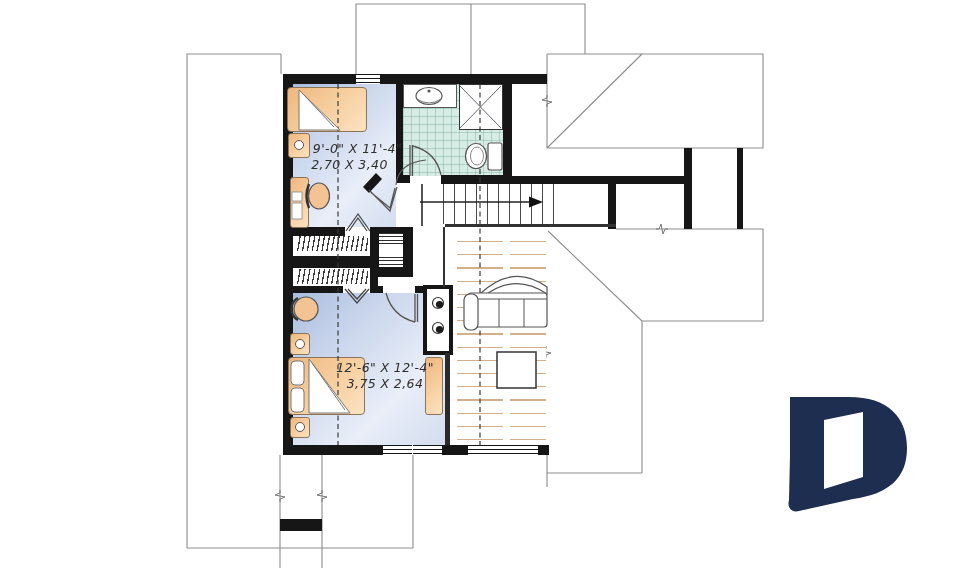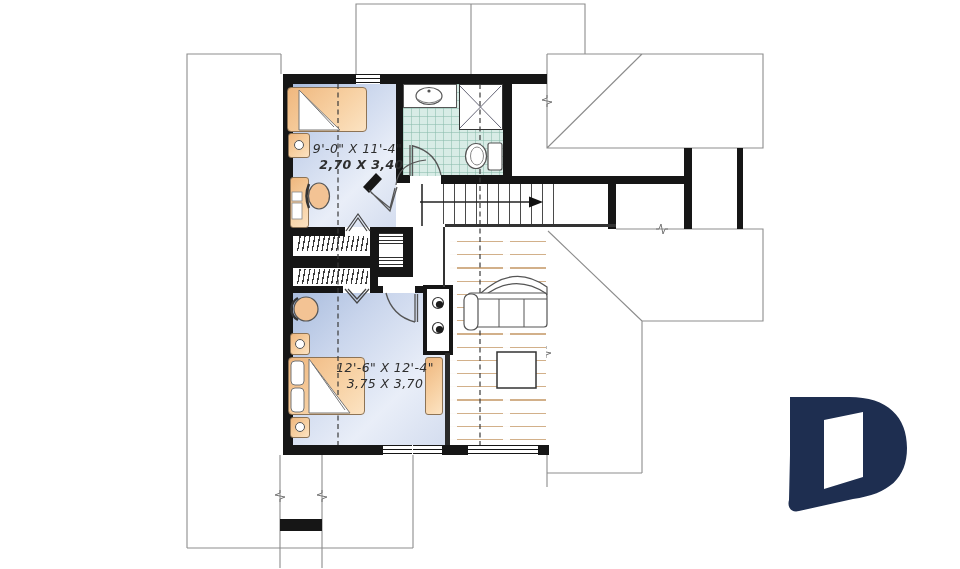--- a/index.html
+++ b/index.html
@@ -213,17 +213,17 @@
     </g>
 
     <g>
       <circle cx="299" cy="145" r="4.5" fill="#fff" stroke="#555" stroke-width="1"></circle>
       <circle cx="300" cy="344" r="4.5" fill="#fff" stroke="#555" stroke-width="1"></circle>
       <circle cx="300" cy="427" r="4.5" fill="#fff" stroke="#555" stroke-width="1"></circle>
     </g>
   </svg>
 
   <div class="dim" style="left:300px;top:141px;width:115px;">9'-0" X 11'-4"</div>
-  <div class="dim" style="left:304px;top:157px;width:115px;font-weight:bold;">2,70 X 3,40</div>
+  <div class="dim" style="left:292px;top:157px;width:115px;">2,70 X 3,40</div>
   <div class="dim" style="left:325px;top:360px;width:120px;">12'-6" X 12'-4"</div>
-  <div class="dim" style="left:325px;top:376px;width:120px;">3,75 X 3,70</div>
+  <div class="dim" style="left:325px;top:376px;width:120px;">3,75 X 2,64</div>
 
 </div>
 
 </body></html>

